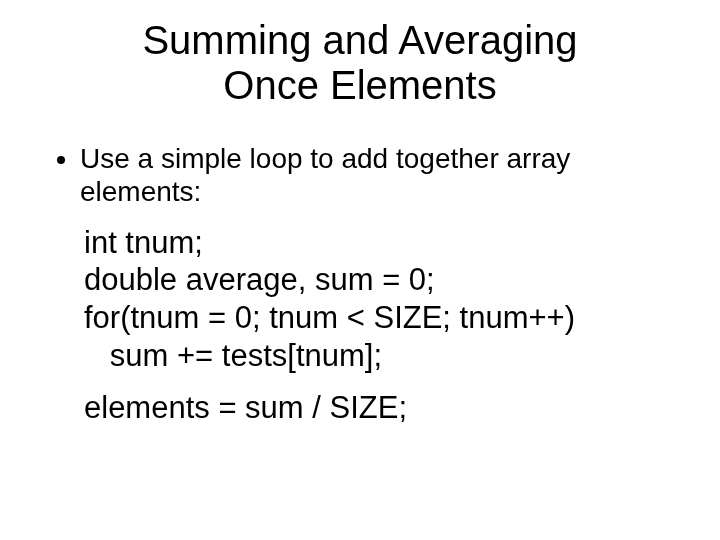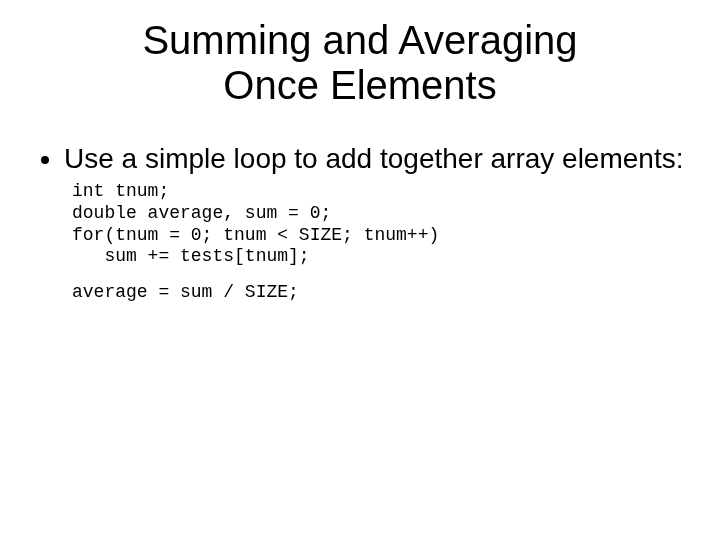--- a/index.html
+++ b/index.html
@@ -18,35 +18,35 @@
     padding: 18px 36px 4px 36px;
   }
   .title {
     text-align: center;
     font-size: 40px;
     line-height: 1.12;
     margin: 0 0 34px 0;
     font-weight: normal;
   }
   ul.top {
-    margin: 0;
+    margin: 16px;
     padding-left: 28px;
     list-style: disc;
   }
   ul.top > li {
     font-size: 28px;
     line-height: 1.18;
     margin-bottom: 6px;
   }
   .code {
-    font-family: Liberation Mono, monospace;
-    font-size: 18px;
+    font-family: Liberation Sans, sans-serif;
+    font-size: 31px;
     line-height: 1.22;
     white-space: pre;
-    margin: 2px 0 14px 36px;
+    margin: 2px 0 14px 48px;
   }
 </style>
 </head>
 <body>
 
 <div class="slide">
 
   <h1 class="title">
     <span>Summing and Averaging</span><br>
     <span>Once Elements</span>
@@ -57,15 +57,15 @@
       <span>Use a simple loop to add together array elements:</span>
     </li>
   </ul>
 
   <div class="code"><span>int tnum;</span>
 <span>double average, sum = 0;</span>
 <span>for(tnum = 0; tnum &lt; SIZE; tnum++)</span>
 <span>   sum += tests[tnum];</span></div>
 
 
-  <div class="code"><span>average = sum / SIZE;</span></div>
+  <div class="code"><span>elements = sum / SIZE;</span></div>
 
 </div>
 
 </body></html>

